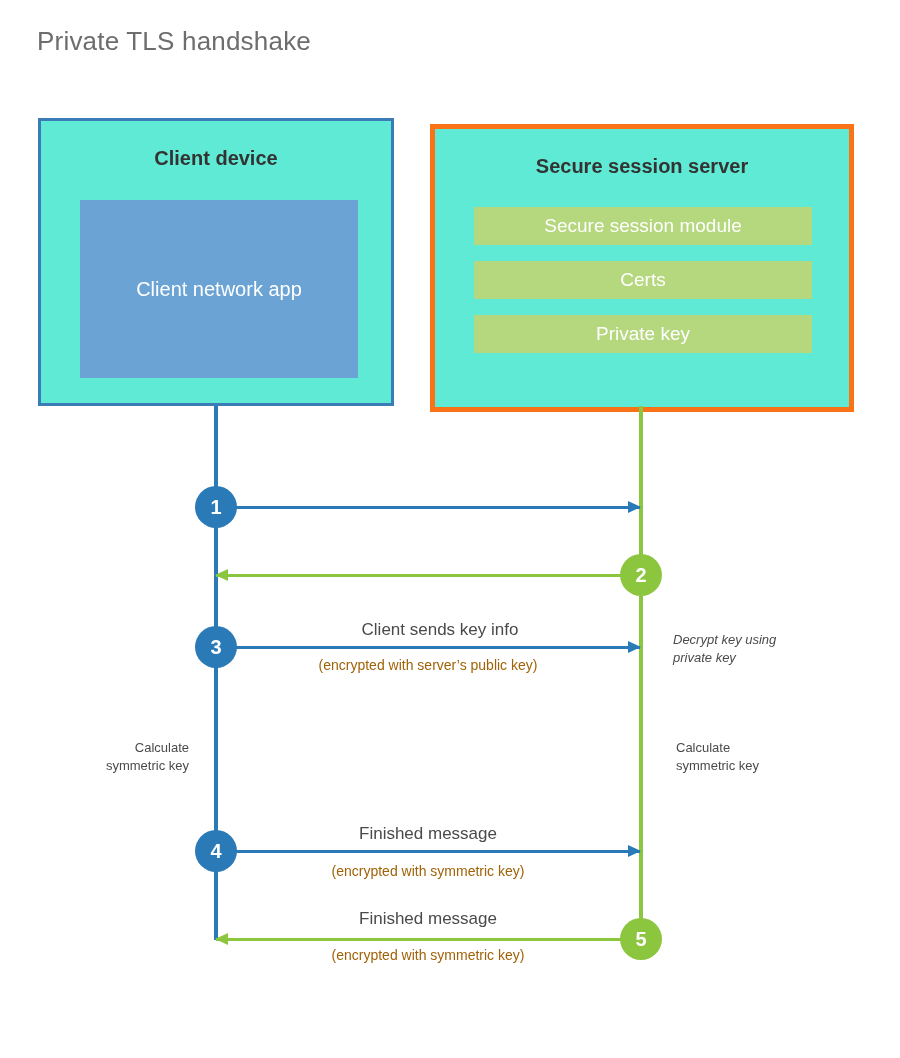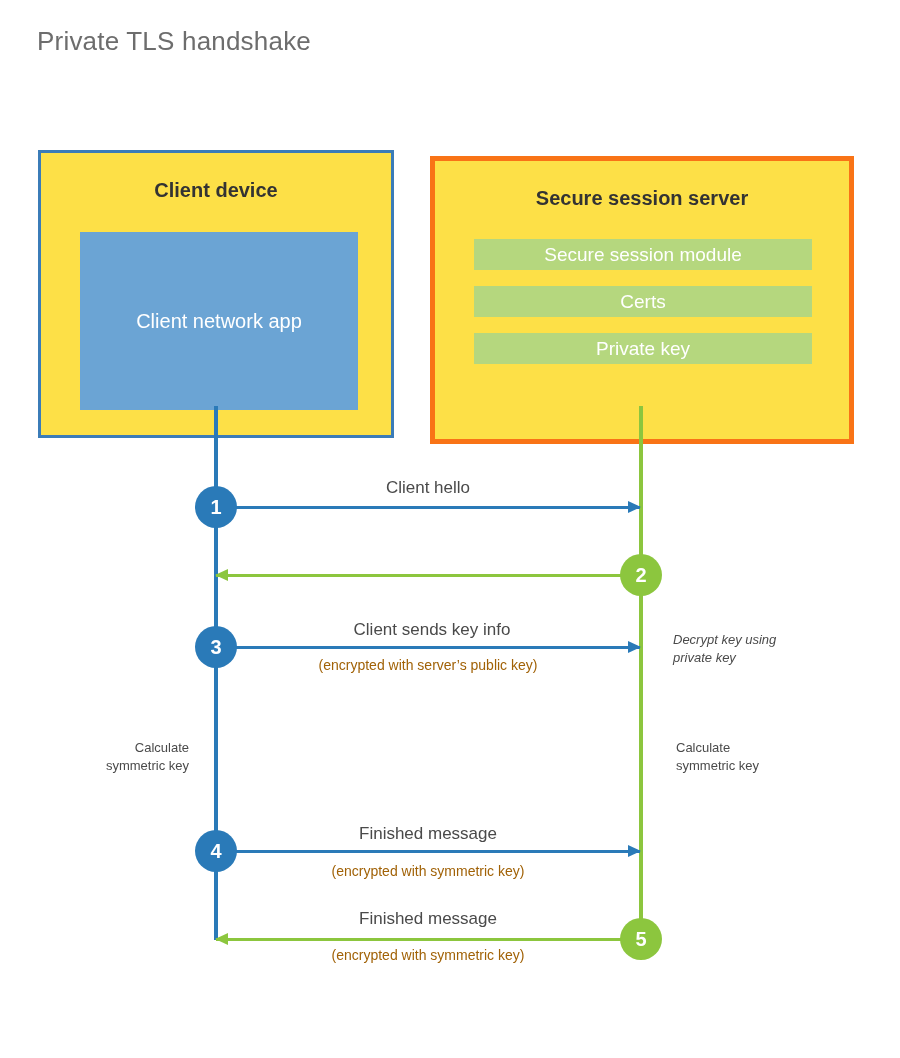--- a/index.html
+++ b/index.html
@@ -13,40 +13,40 @@
   }
   #stage{position:absolute;left:0;top:0;width:900px;height:1058px;}
 
   .page-title{
     position:absolute;left:37px;top:26px;
     font-size:26px;font-weight:400;color:#6d6d6d;
     letter-spacing:.2px;white-space:nowrap;
   }
 
   
-  .party-box{position:absolute;background:#fde047;box-sizing:border-box;margin-top:32px;}
+  .party-box{position:absolute;background:#5eead4;box-sizing:border-box;}
   .party-box.client{left:38px;top:118px;width:356px;height:288px;border:3px solid #3b7cb8;}
   .party-box.server{left:430px;top:124px;width:424px;height:288px;border:5px solid #f97316;}
 
   .party-title{
     position:absolute;left:0;right:0;top:26px;
     text-align:center;font-size:20px;font-weight:700;color:#333333;
   }
 
   .client-app{
     position:absolute;left:39px;top:79px;width:278px;height:178px;
     background:#6ba4d4;color:#ffffff;
     display:flex;align-items:center;justify-content:center;
     text-align:center;font-size:20px;line-height:1.35;
     padding:0 2px;box-sizing:border-box;
   }
 
   .server-bars{position:absolute;left:39px;top:78px;width:338px;}
   .server-bar{
-    height:31px;background:#b5d77e;color:#ffffff;
+    height:38px;background:#b5d77e;color:#ffffff;
     display:flex;align-items:center;justify-content:center;
     font-size:19px;margin-bottom:16px;
   }
   .server-bar:last-child{margin-bottom:0;}
 
   
   .lifeline{position:absolute;width:4px;}
   .lifeline.client-line{left:214px;top:406px;height:534px;background:#2a7ab8;}
   .lifeline.server-line{left:639px;top:406px;height:534px;background:#8cc63e;}
 
@@ -102,34 +102,33 @@
     <div class="server-bars">
       <div class="server-bar">Secure session module</div>
       <div class="server-bar">Certs</div>
       <div class="server-bar">Private key</div>
     </div>
   </div>
 
   <div class="lifeline client-line"></div>
   <div class="lifeline server-line"></div>
 
-  <div class="msg-label" style="left:216px;top:478px;width:424px;">Client hello</div>
   <div class="arrow blue to-right" style="left:216px;top:506px;width:424px;">
     <div class="shaft"></div>
     <div class="head"></div>
   </div>
   <div class="step-circle blue" style="left:195px;top:486px;">1</div>
 
   <div class="arrow green to-left" style="left:216px;top:574px;width:424px;">
     <div class="shaft"></div>
     <div class="head"></div>
   </div>
   <div class="step-circle green" style="left:620px;top:554px;">2</div>
 
-  <div class="msg-label" style="left:220px;top:620px;width:424px;">Client sends key info</div>
+  <div class="msg-label" style="left:228px;top:620px;width:424px;">Client sends key info</div>
   <div class="arrow blue to-right" style="left:216px;top:646px;width:424px;">
     <div class="shaft"></div>
     <div class="head"></div>
   </div>
   <div class="msg-sub" style="left:216px;top:657px;width:424px;">(encrypted with server’s public key)</div>
   <div class="step-circle blue" style="left:195px;top:626px;">3</div>
 
   <div class="side-note left-align" style="left:673px;top:631px;width:190px;font-style:italic;">
     <div>Decrypt key using</div>
     <div>private key</div>

